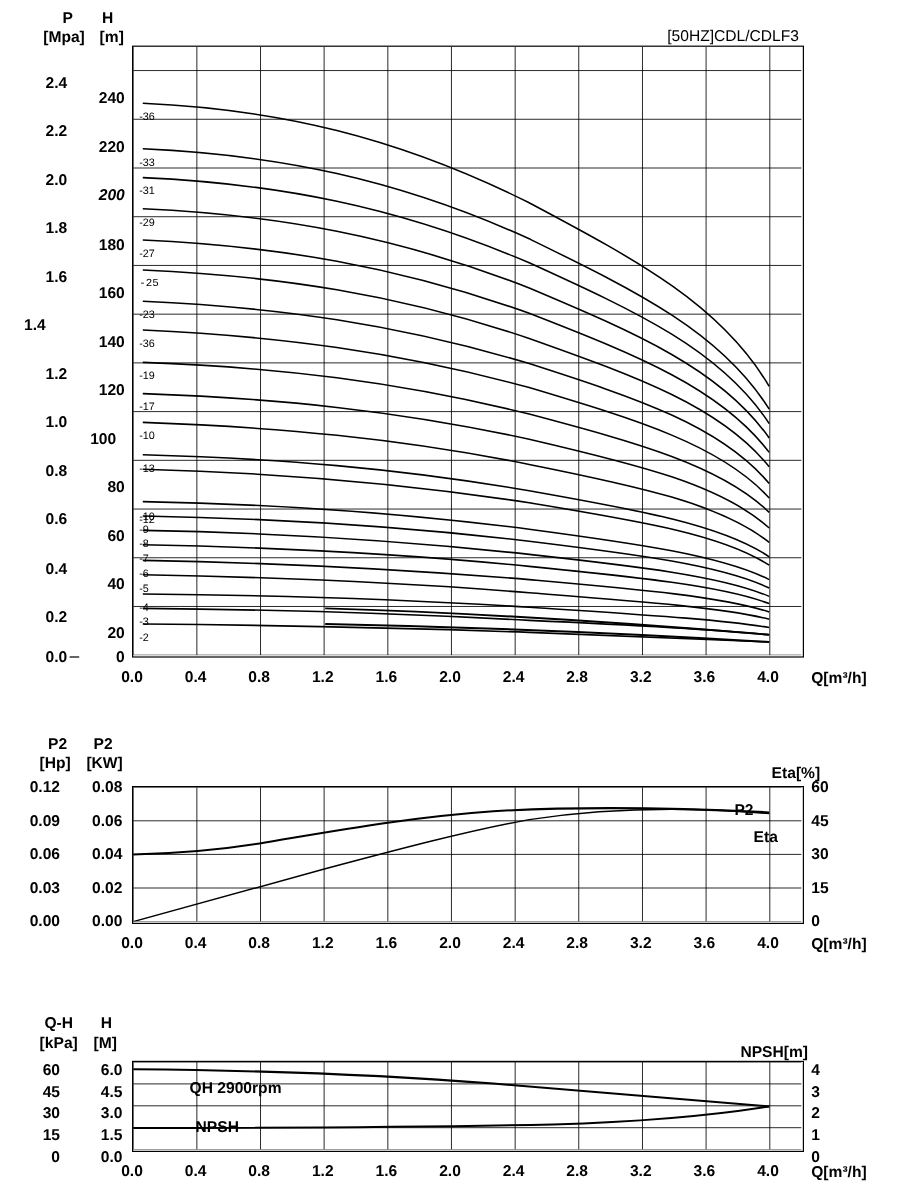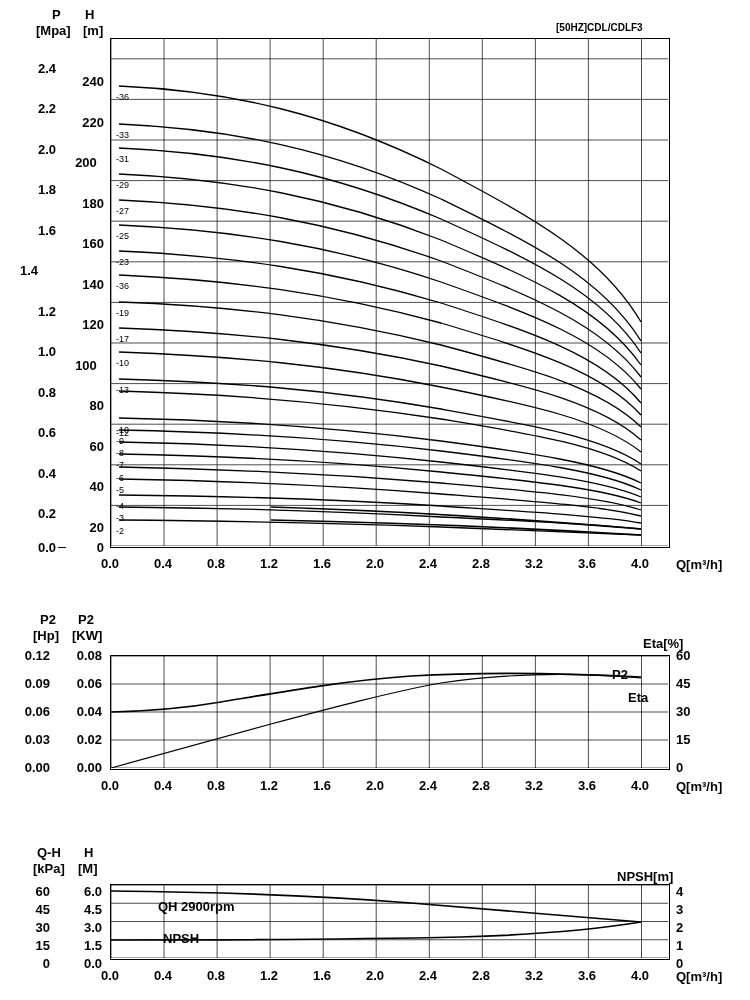--- a/index.html
+++ b/index.html
@@ -5,21 +5,21 @@
   html,body{margin:0;padding:0;background:#fff;}
   body{width:750px;height:1000px;font-family:"Liberation Sans",sans-serif;color:#000;position:relative;overflow:hidden;}
   .wrap{position:absolute;left:0;top:0;width:750px;height:1000px;}
   .abs{position:absolute;}
   .lbl{font-size:13px;font-weight:bold;line-height:13px;white-space:nowrap;}
   .tick{font-size:13px;font-weight:bold;line-height:13px;white-space:nowrap;}
   .small{font-size:9px;line-height:9px;white-space:nowrap;font-weight:normal;}
   .plot{position:absolute;border:1.4px solid #000;background:#fff;box-sizing:border-box;}
   svg{display:block;}
   .axcap{font-size:13px;font-weight:bold;white-space:nowrap;}
-  .title{font-size:10px;font-weight:bold;white-space:nowrap;}
+  .title{font-size:13px;font-weight:normal;white-space:nowrap;}
 </style>
 </head>
 <body>
 
 <div class="wrap">
 
   <div class="abs lbl" style="left:52px;top:8px;">P</div>
   <div class="abs lbl" style="left:85px;top:8px;">H</div>
   <div class="abs lbl" style="left:36px;top:24px;">[Mpa]</div>
   <div class="abs lbl" style="left:83px;top:24px;">[m]</div>
@@ -88,41 +88,41 @@
         <path d="M160,468 C260,471 400,479 530,490"></path>
       </g>
     </svg>
   </div>
 
   <div class="abs small" style="left:116px;top:93px;">-36</div>
   <div class="abs small" style="left:116px;top:131px;">-33</div>
   <div class="abs small" style="left:116px;top:155px;">-31</div>
   <div class="abs small" style="left:116px;top:181px;">-29</div>
   <div class="abs small" style="left:116px;top:207px;">-27</div>
-  <div class="abs small" style="left:116px;top:232px;">-25</div>
+  <div class="abs small" style="left:116px;top:232px;font-family:Liberation Mono, monospace;">-25</div>
   <div class="abs small" style="left:116px;top:258px;">-23</div>
   <div class="abs small" style="left:116px;top:282px;">-36</div>
   <div class="abs small" style="left:116px;top:309px;">-19</div>
   <div class="abs small" style="left:116px;top:335px;">-17</div>
   <div class="abs small" style="left:116px;top:359px;">-10</div>
   <div class="abs small" style="left:116px;top:386px;">-13</div>
   <div class="abs small" style="left:116px;top:381px;margin-top:48px;">-12</div>
   <div class="abs small" style="left:116px;top:402px;margin-top:24px;">-10</div>
   <div class="abs small" style="left:116px;top:437px;">-9</div>
   <div class="abs small" style="left:116px;top:449px;">-8</div>
   <div class="abs small" style="left:116px;top:461px;">-7</div>
   <div class="abs small" style="left:116px;top:474px;">-6</div>
   <div class="abs small" style="left:116px;top:486px;">-5</div>
   <div class="abs small" style="left:116px;top:502px;">-4</div>
   <div class="abs small" style="left:116px;top:514px;">-3</div>
   <div class="abs small" style="left:116px;top:527px;">-2</div>
 
   <div class="abs tick" style="left:68px;top:75px;width:36px;text-align:right;">240</div>
   <div class="abs tick" style="left:68px;top:116px;width:36px;text-align:right;">220</div>
-  <div class="abs tick" style="left:68px;top:156px;width:36px;text-align:center;">200</div>
+  <div class="abs tick" style="left:68px;top:156px;width:36px;text-align:right;font-style:italic;">200</div>
   <div class="abs tick" style="left:68px;top:197px;width:36px;text-align:right;">180</div>
   <div class="abs tick" style="left:68px;top:237px;width:36px;text-align:right;">160</div>
   <div class="abs tick" style="left:68px;top:278px;width:36px;text-align:right;">140</div>
   <div class="abs tick" style="left:68px;top:318px;width:36px;text-align:right;">120</div>
   <div class="abs tick" style="left:68px;top:359px;width:36px;text-align:center;">100</div>
   <div class="abs tick" style="left:68px;top:399px;width:36px;text-align:right;">80</div>
   <div class="abs tick" style="left:68px;top:440px;width:36px;text-align:right;">60</div>
   <div class="abs tick" style="left:68px;top:480px;width:36px;text-align:right;">40</div>
   <div class="abs tick" style="left:68px;top:521px;width:36px;text-align:right;">20</div>
   <div class="abs tick" style="left:68px;top:541px;width:36px;text-align:right;">0</div>

